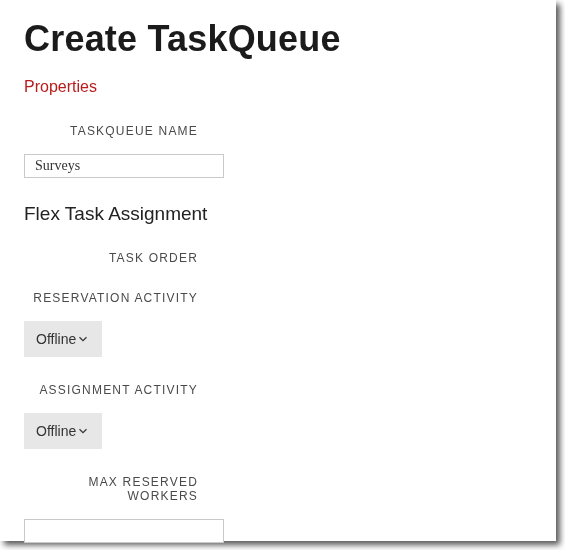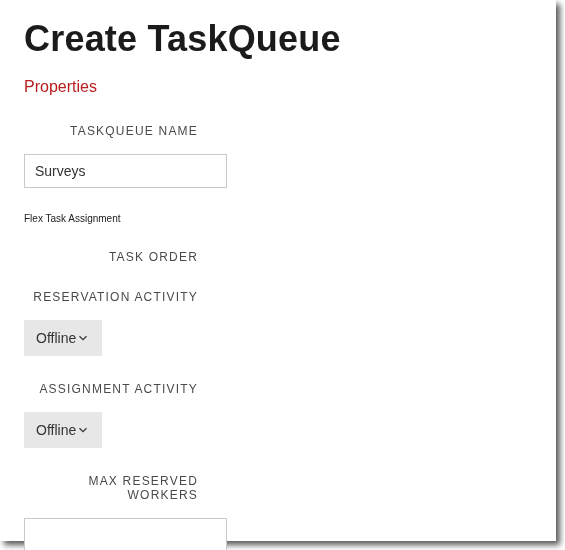--- a/index.html
+++ b/index.html
@@ -70,30 +70,30 @@
       margin-left: 3px;
       position: relative;
       top: -1px;
       letter-spacing: 0;
     }
     .field-col {
       flex: 1;
     }
     .text-input {
       width: 100%;
-      height: 34px;
+      height: 24px;
       border: 1px solid #c9c9c9;
       background: #fff;
       padding: 0 10px;
       font-size: 14px;
       color: #333;
-      font-family: Liberation Sans, sans-serif;
+      font-family: Liberation Serif, serif;
     }
     .static-text {
-      font-size: 10px;
+      font-size: 19px;
       color: #222;
       padding-top: 9px;
     }
     .select {
       width: 100%;
       height: 36px;
       background: #e7e7e7;
       border: none;
       display: flex;
       align-items: center;

